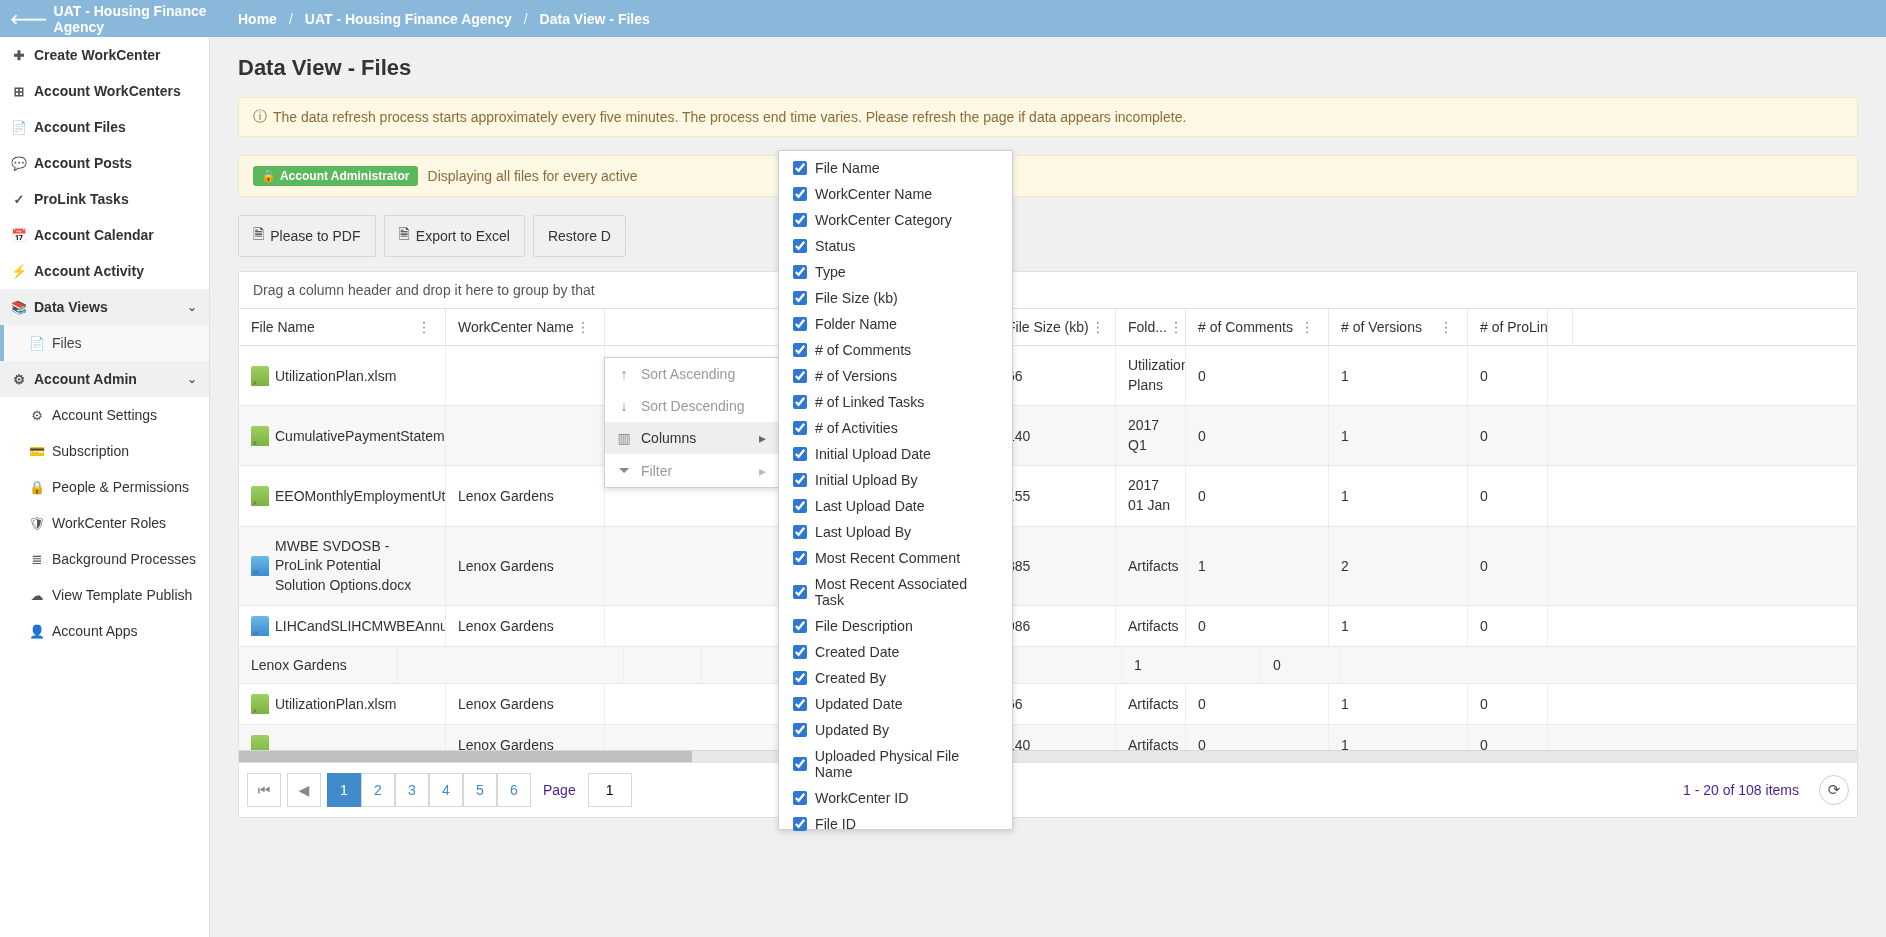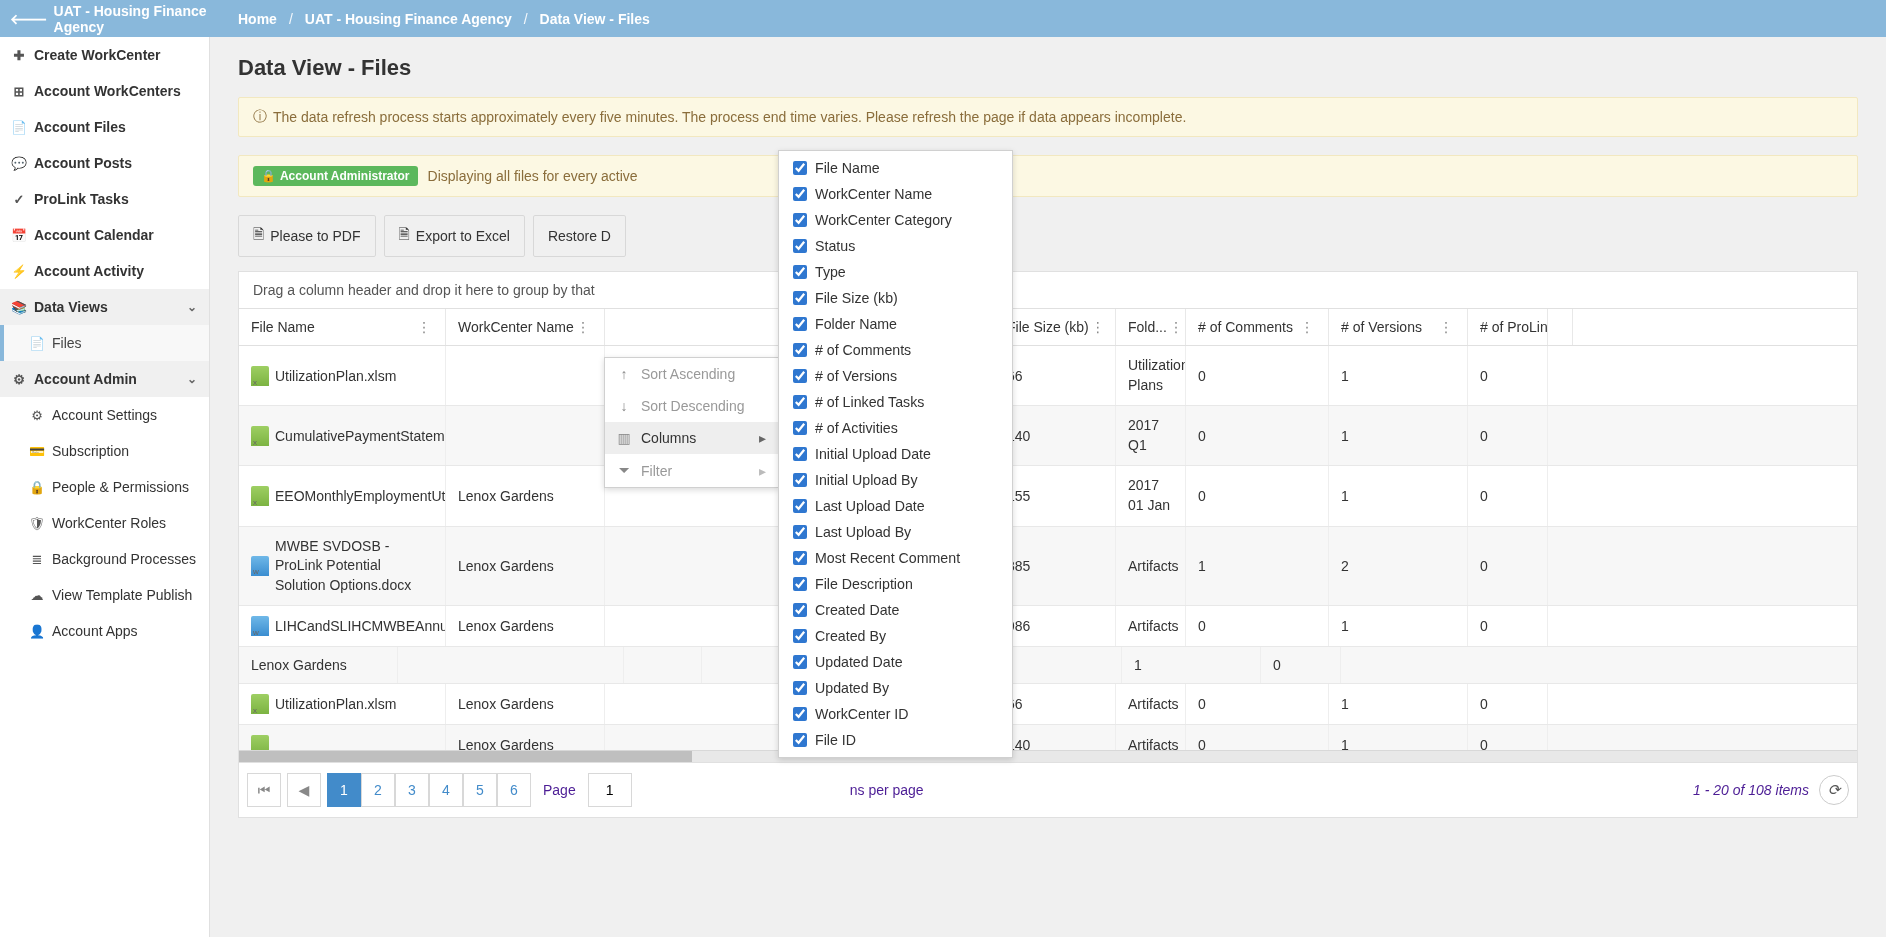--- a/index.html
+++ b/index.html
@@ -371,21 +371,21 @@
     <div class="pager">
       <div class="pager-left">
         <button class="pager-btn icon-btn">⏮</button>
         <button class="pager-btn icon-btn">◀</button>
         <span id="pager-pages"><button class="pager-btn active">1</button><button class="pager-btn">2</button><button class="pager-btn">3</button><button class="pager-btn">4</button><button class="pager-btn">5</button><button class="pager-btn">6</button></span>
         <span class="pager-label">Page</span>
         <input class="page-input" value="1" style="">
         <span style="width:200px;"></span>
         <span class="pager-label">ns per page</span>
       </div>
-      <div style="display:flex;align-items:center;gap:4px;font-style:italic;">
+      <div style="display:flex;align-items:center;gap:14px;">
         <span class="pager-label">1 - 20 of 108 items</span>
         <span class="refresh">⟳</span>
       </div>
     </div>
 
     <div class="ctx-menu">
       <div class="ctx-item">
         <span class="left">
             <span class="ctx-icon">↑</span>
             <span>Sort Ascending</span>
@@ -473,37 +473,45 @@
         <label class="col-opt">
           <input type="checkbox" checked="" style="">
           <span>Last Upload By</span>
         </label>
         <label class="col-opt">
           <input type="checkbox" checked="" style="">
           <span>Most Recent Comment</span>
         </label>
         <label class="col-opt">
           <input type="checkbox" checked="" style="">
+          <span>Most Recent Associated Task</span>
+        </label>
+        <label class="col-opt">
+          <input type="checkbox" checked="" style="">
           <span>File Description</span>
         </label>
         <label class="col-opt">
           <input type="checkbox" checked="" style="">
           <span>Created Date</span>
         </label>
         <label class="col-opt">
           <input type="checkbox" checked="" style="">
           <span>Created By</span>
         </label>
         <label class="col-opt">
           <input type="checkbox" checked="" style="">
           <span>Updated Date</span>
         </label>
         <label class="col-opt">
           <input type="checkbox" checked="" style="">
           <span>Updated By</span>
+        </label>
+        <label class="col-opt">
+          <input type="checkbox" checked="" style="">
+          <span>Uploaded Physical File Name</span>
         </label>
         <label class="col-opt">
           <input type="checkbox" checked="" style="">
           <span>WorkCenter ID</span>
         </label>
         <label class="col-opt">
           <input type="checkbox" checked="" style="">
           <span>File ID</span>
         </label>
       </div>

